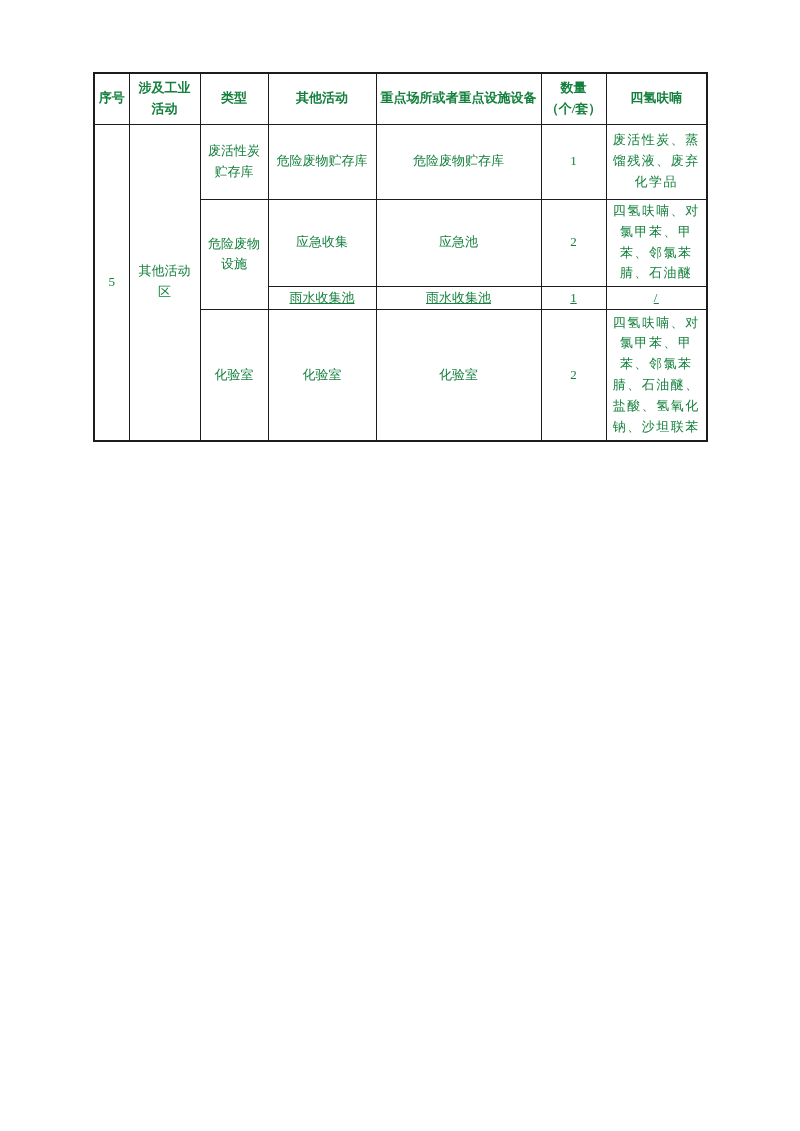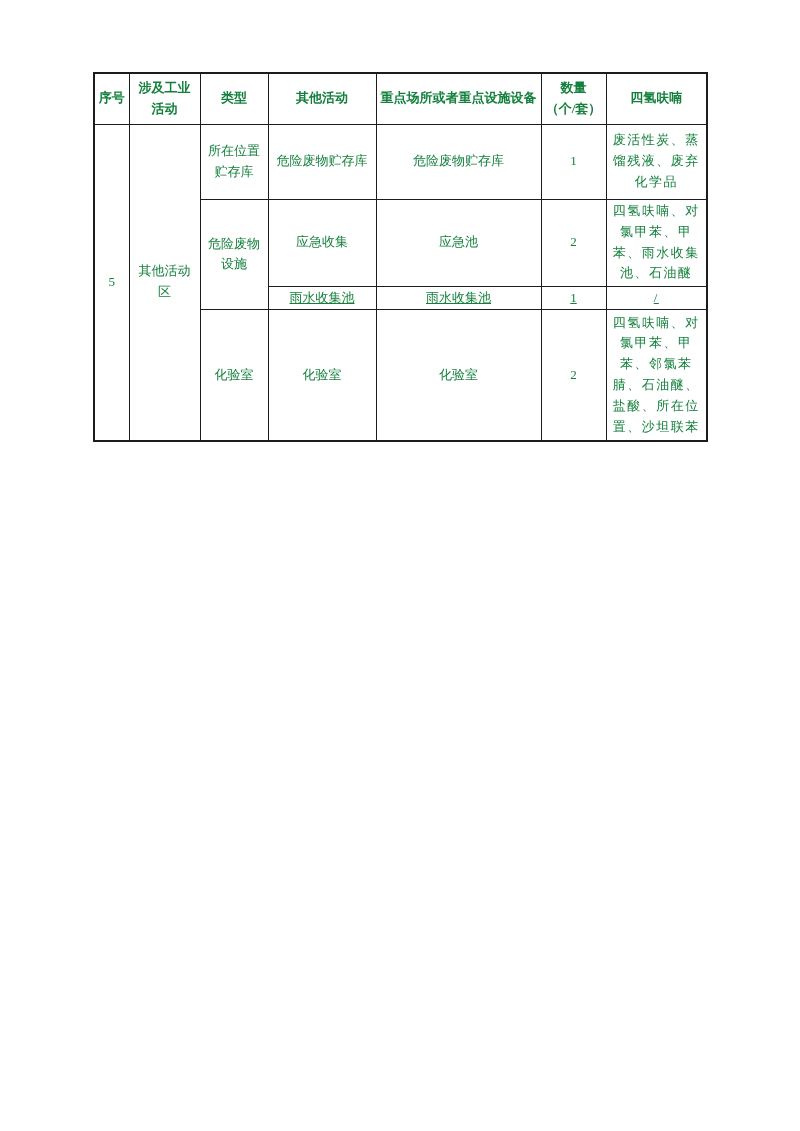--- a/index.html
+++ b/index.html
@@ -71,43 +71,43 @@
         <th>其他活动</th>
         <th>重点场所或者重点设施设备</th>
         <th>数量
 （个/套）</th>
         <th>四氢呋喃</th>
       </tr>
       <tr class="r1">
         <td rowspan="4">5</td>
         <td rowspan="4">其他活动
 区</td>
-        <td>所在位置
+        <td>废活性炭
 贮存库</td>
         <td>危险废物贮存库</td>
         <td>危险废物贮存库</td>
         <td>1</td>
         <td class="substances">废活性炭、蒸馏残液、废弃化学品</td>
       </tr>
       <tr class="r2">
         <td rowspan="2">危险废物
 设施</td>
         <td>应急收集</td>
         <td>应急池</td>
         <td>2</td>
-        <td class="substances">四氢呋喃、对氯甲苯、甲苯、雨水收集池、石油醚</td>
+        <td class="substances">四氢呋喃、对氯甲苯、甲苯、邻氯苯腈、石油醚</td>
       </tr>
       <tr class="r3">
         <td>雨水收集池</td>
         <td>雨水收集池</td>
         <td>1</td>
         <td class="substances">/</td>
       </tr>
       <tr class="r4">
         <td>化验室</td>
         <td>化验室</td>
         <td>化验室</td>
         <td>2</td>
-        <td class="substances">四氢呋喃、对氯甲苯、甲苯、邻氯苯腈、石油醚、盐酸、所在位置、沙坦联苯</td>
+        <td class="substances">四氢呋喃、对氯甲苯、甲苯、邻氯苯腈、石油醚、盐酸、氢氧化钠、沙坦联苯</td>
       </tr>
     </tbody>
   </table>
 </div>
 
 </body></html>

